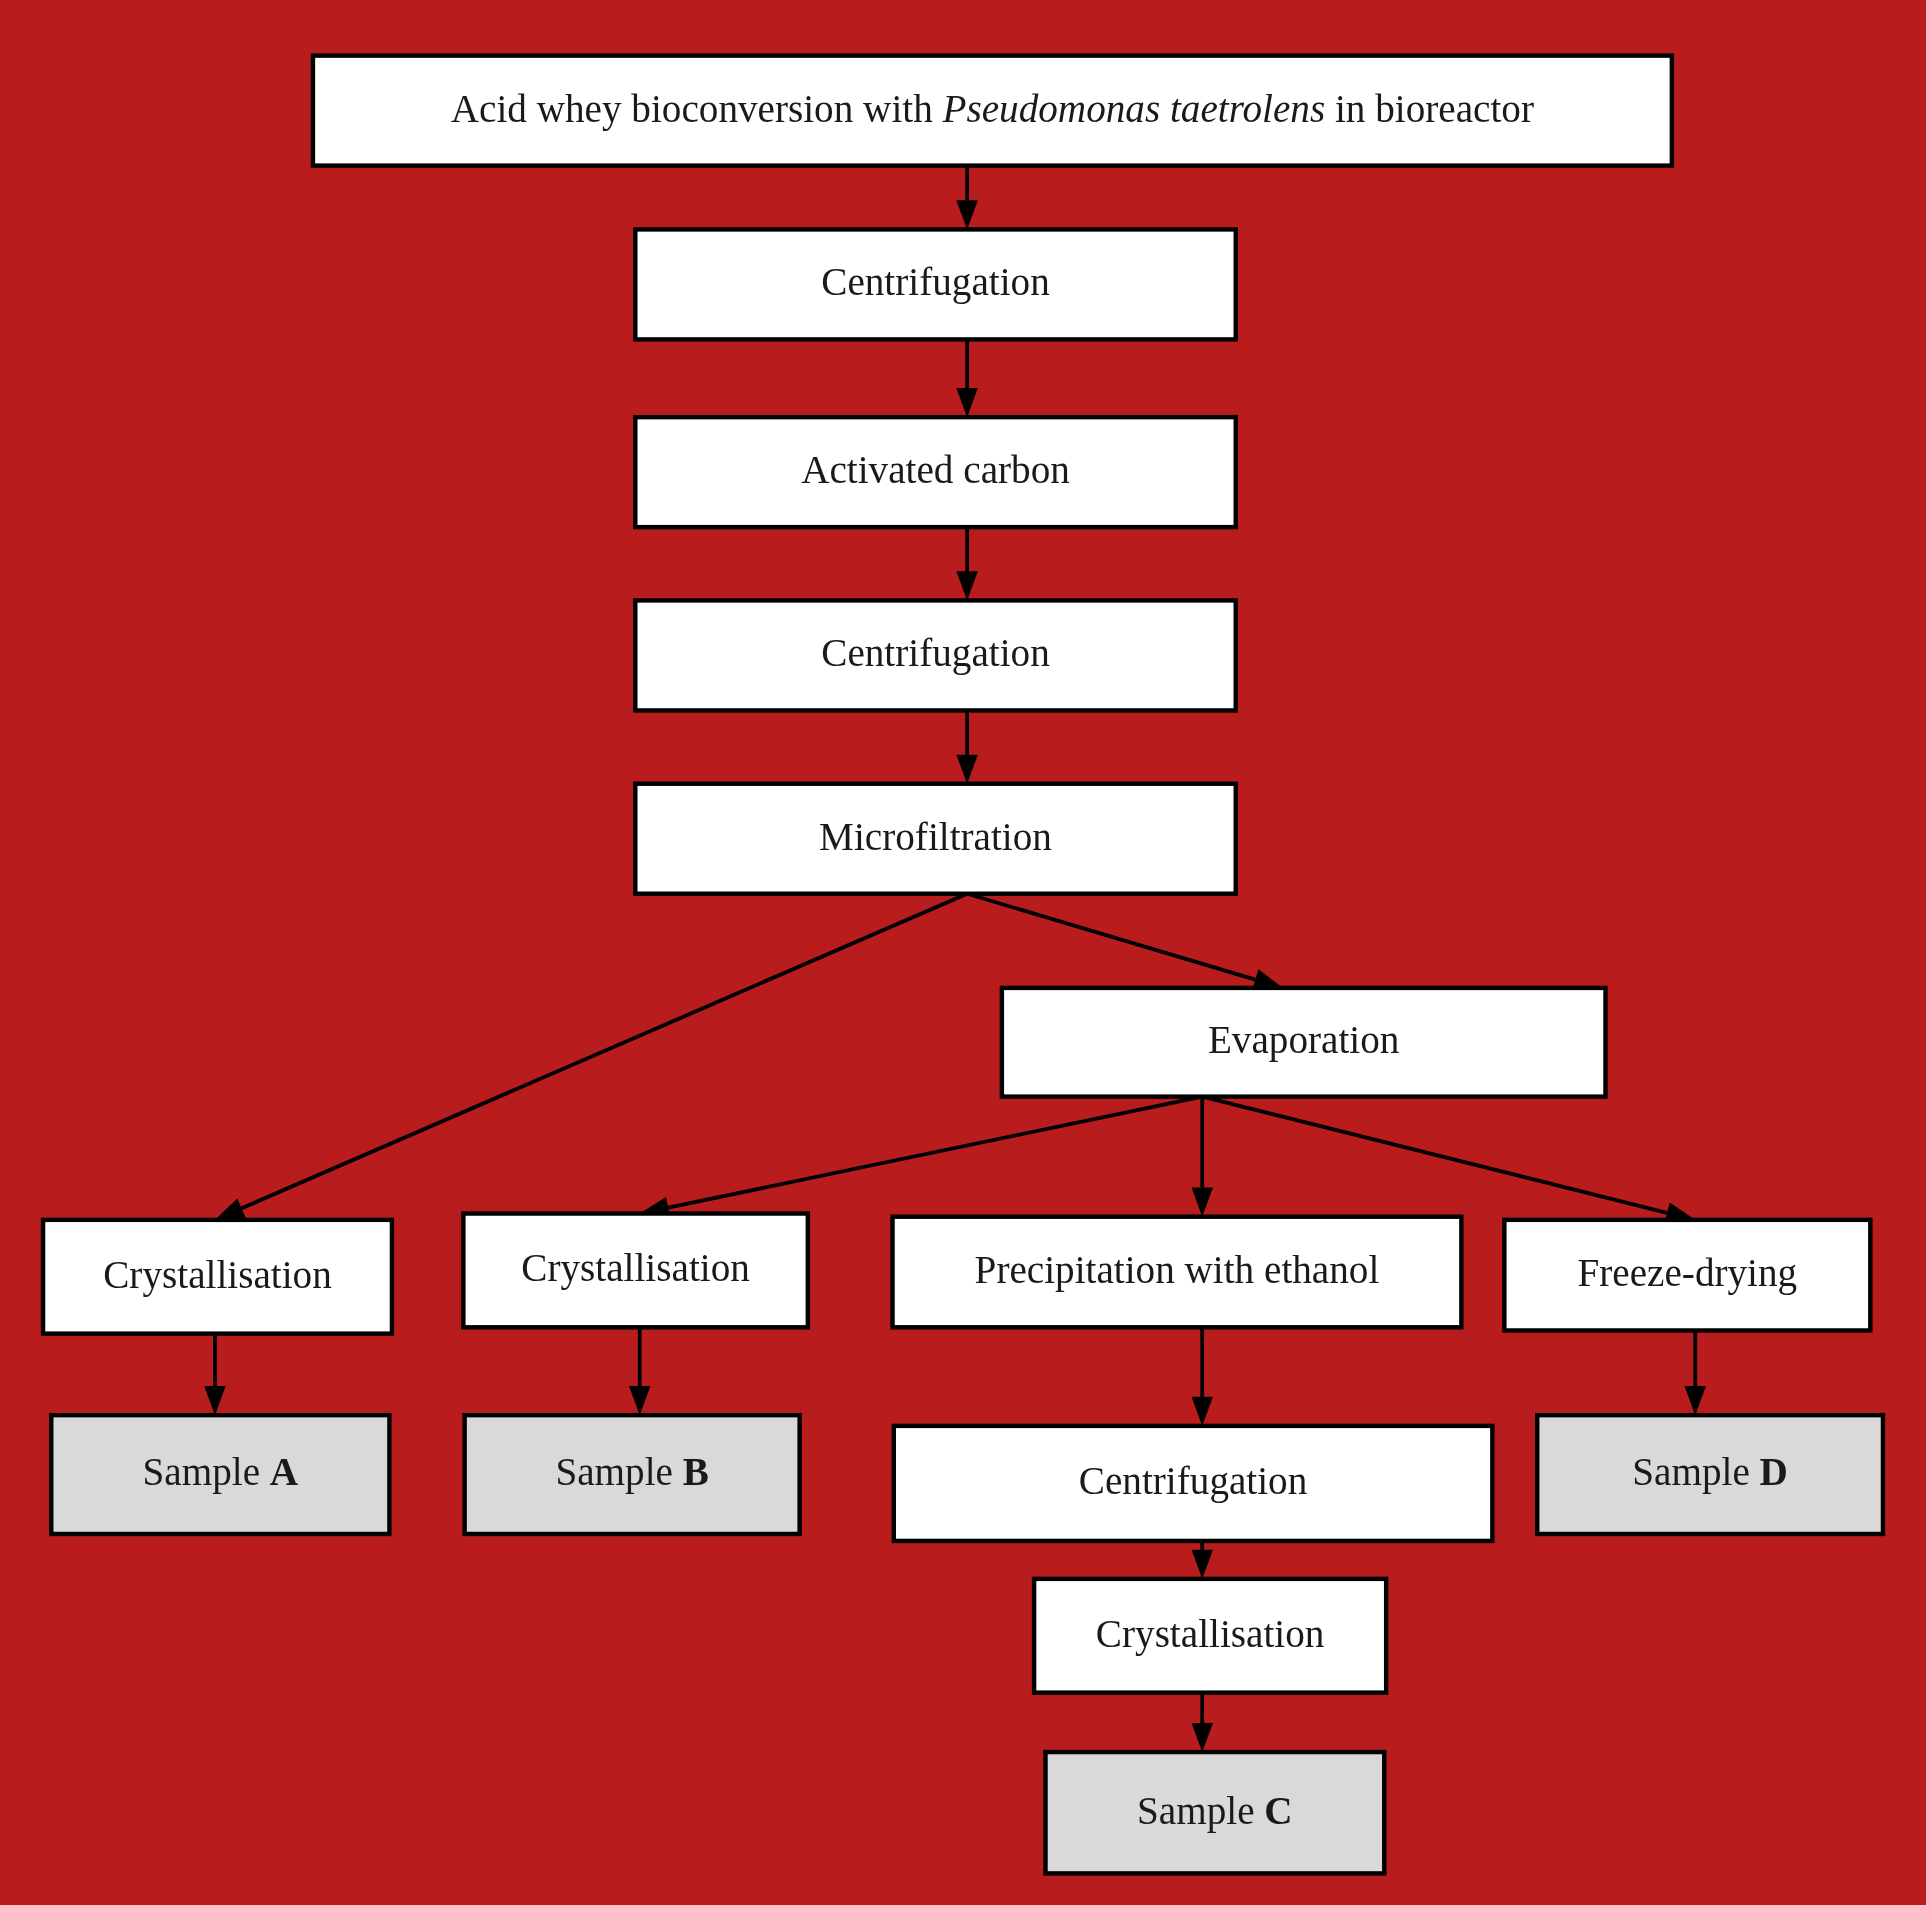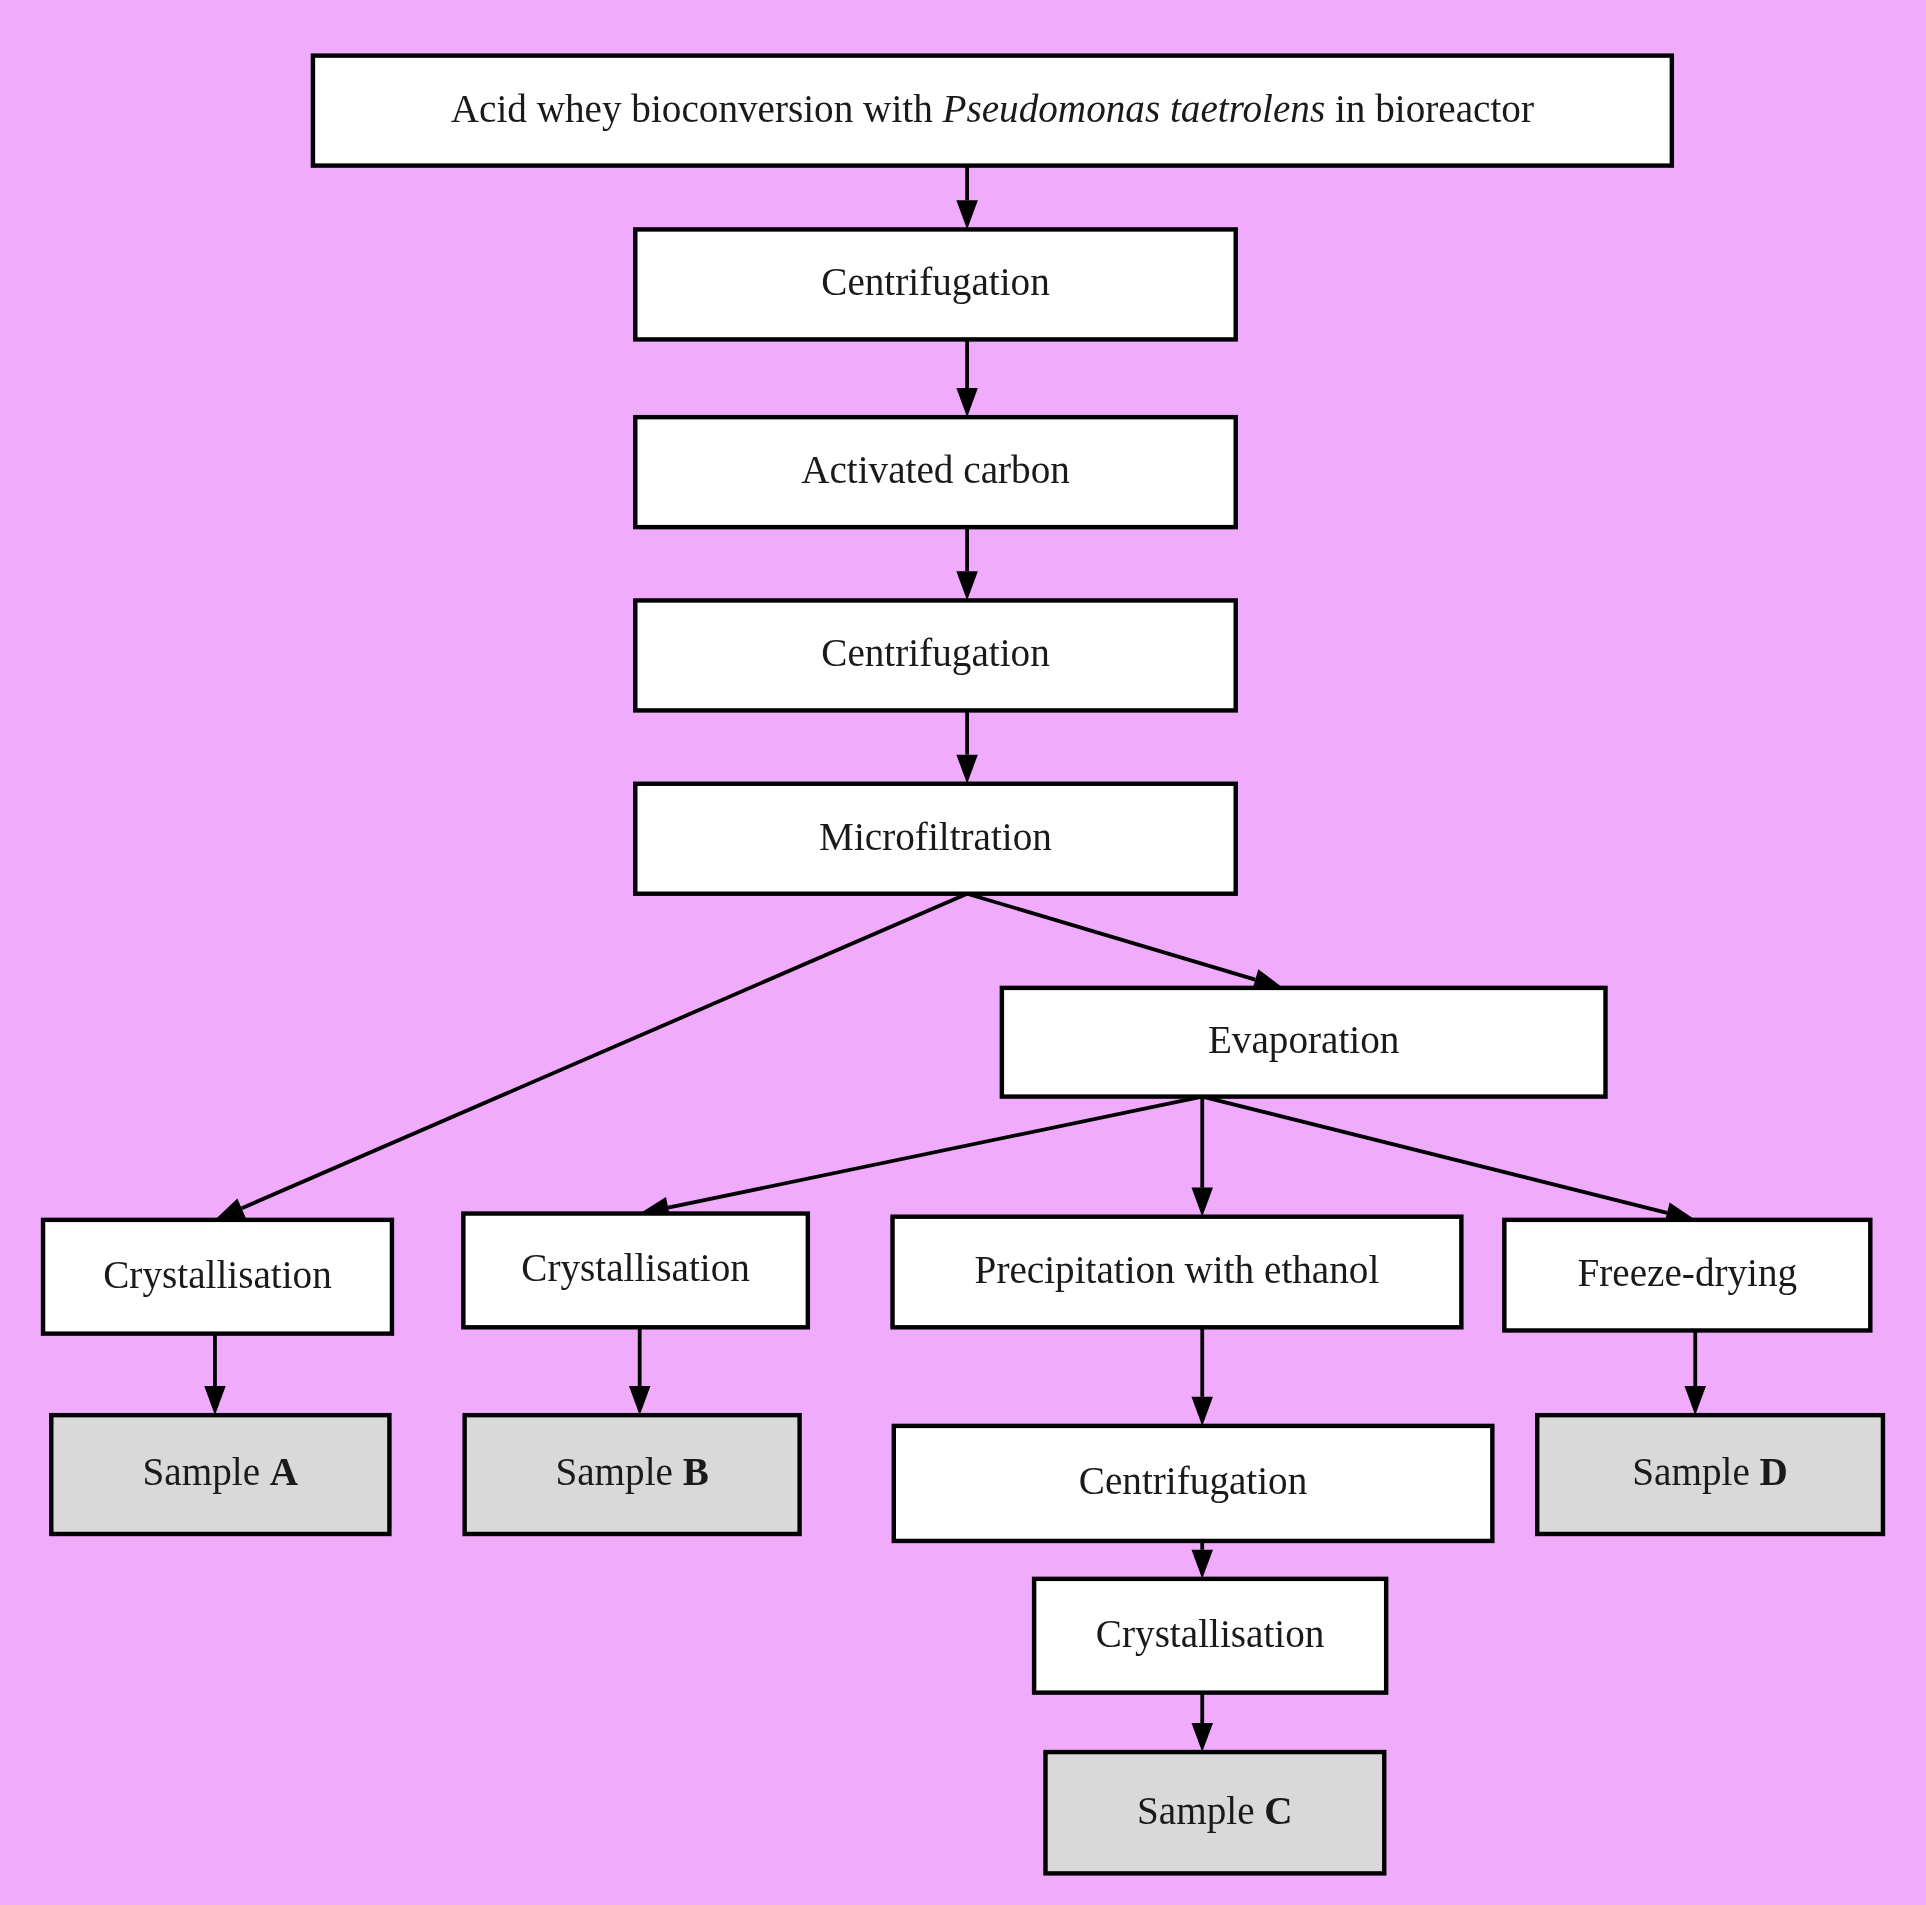--- a/index.html
+++ b/index.html
@@ -8,21 +8,21 @@
     padding: 0;
     background: #ffffff;
   }
   body {
     font-family: "Liberation Serif", "DejaVu Serif", serif;
   }
   #diagram-root {
     position: relative;
     width: 1926px;
     height: 1905px;
-    background: #f0abfc;
+    background: #b91c1c;
     overflow: hidden;
   }
   svg#flowchart {
     display: block;
     width: 1926px;
     height: 1905px;
   }
   .node-box {
     fill: #ffffff;
     stroke: #000000;

